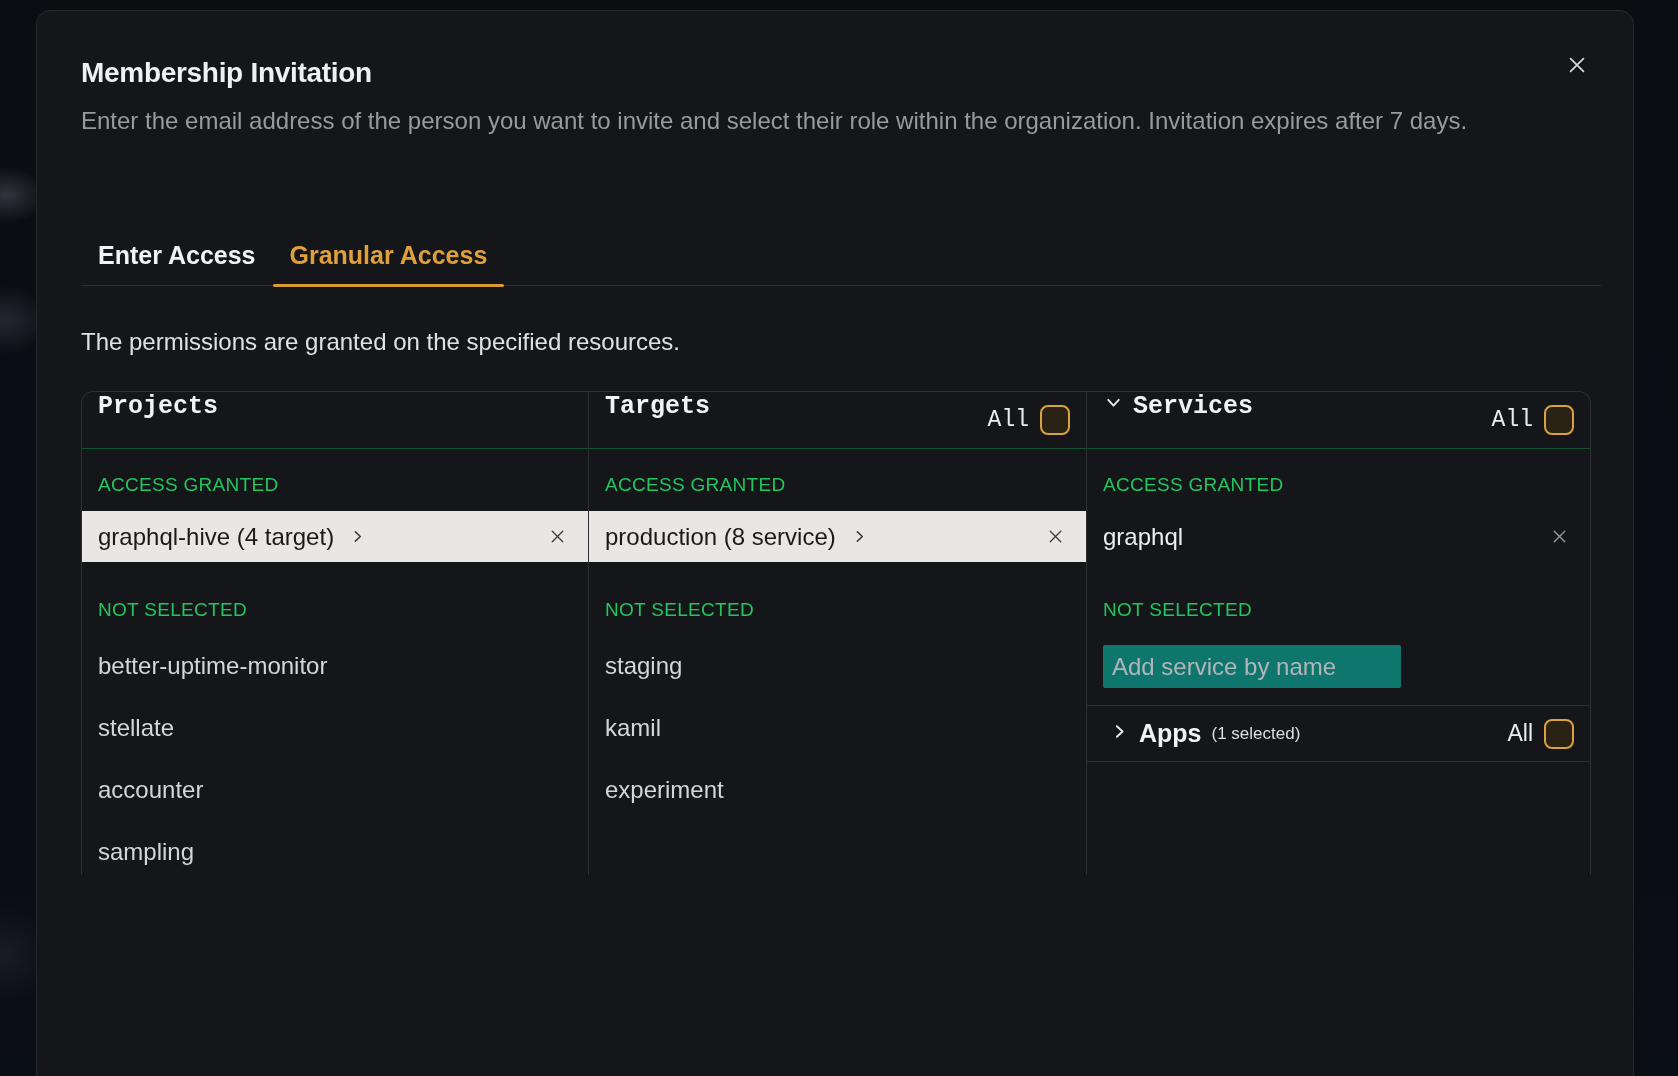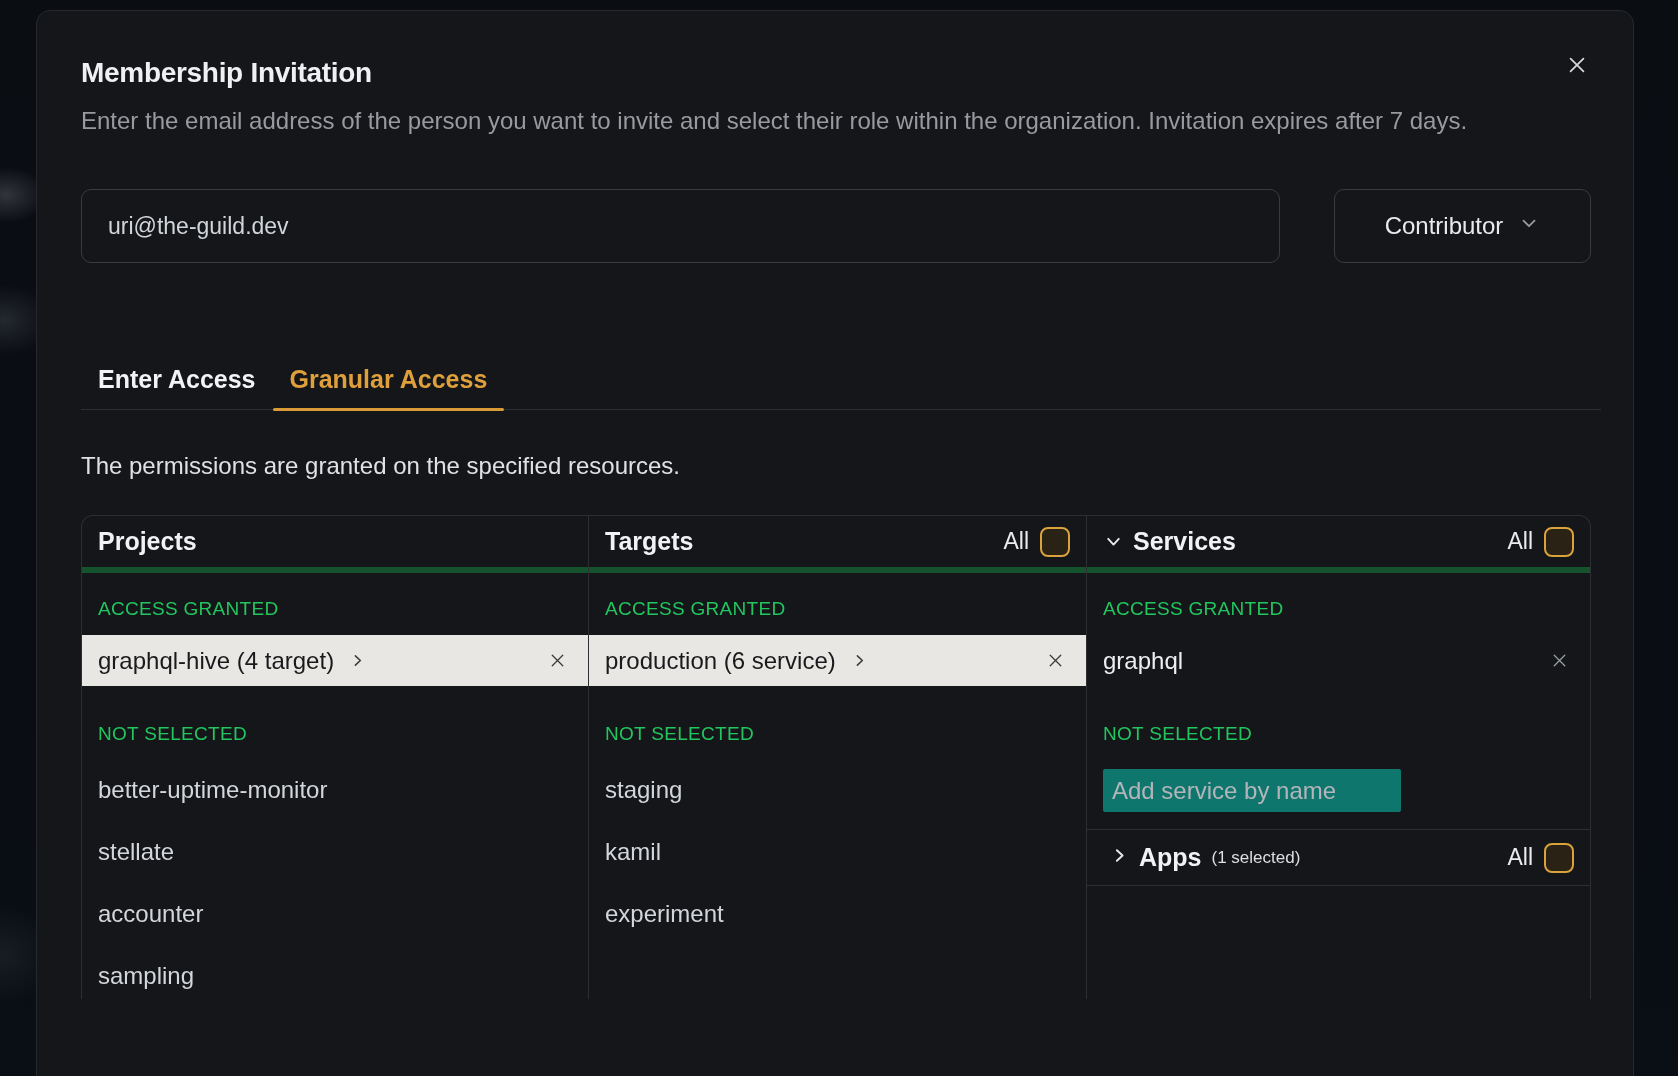--- a/index.html
+++ b/index.html
@@ -35,22 +35,22 @@
   .tab.active::after { content:""; position:absolute; left:0; right:0; bottom:-2px;
                        height:3px; background:#d89b35; border-radius:2px; }
 
   .perm-note { margin-top:42px; font-size:24px; color:#dfe1e4; }
 
   .panel { margin-top:35px; width:1510px; height:484px; border:1px solid #2d2f32;
            border-bottom:none; border-radius:12px 12px 0 0; overflow:hidden;
            display:grid; grid-template-columns:506px 498px 1fr; }
   .col { display:flex; flex-direction:column; min-width:0; }
   .col + .col { border-left:1px solid #2d2f32; }
-  .col-header { height:57px; flex:none; border-bottom:6px solid #14532d; display:flex;
-                align-items:center; padding:0 16px; font-size:25px; font-weight:700; color:#f1f2f4; }
+  .col-header { height:57px; flex:none; border-bottom:1px solid #14532d; display:flex;
+                padding:0 16px; font-size:25px; font-weight:700; color:#f1f2f4;font-family:Liberation Mono, monospace; }
   .all-wrap { margin-left:auto; display:flex; align-items:center; gap:11px; }
   .all-label { font-size:23px; font-weight:400; color:#e9ebed; }
   .checkbox { width:30px; height:30px; border:2px solid #d9a23c; border-radius:8px;
               background:#2a2214; cursor:pointer; flex:none; }
   .hdr-chevron { margin-right:9px; display:flex; cursor:pointer; }
 
   .section-label { margin:25px 16px 0; font-size:19px; color:#22c55e; letter-spacing:0.3px; }
   .granted-row { margin-top:15px; height:51px; flex:none; display:flex; align-items:center;
                  padding:0 20px 0 16px; font-size:24px; cursor:pointer; }
   .granted-row.light { background:#e9e7e4; color:#1a1a1c; }
@@ -84,31 +84,20 @@
     <span>
       <svg width="28" height="28" viewBox="0 0 24 24" fill="none">
         <path d="M6.5 6.5 L17.5 17.5 M17.5 6.5 L6.5 17.5" stroke="#d5d7da" stroke-width="1.5" stroke-linecap="round"></path>
       </svg>
     </span>
   </div>
 
   <div class="m-title">Membership Invitation</div>
   <div class="m-desc">Enter the email address of the person you want to invite and select their role within the organization. Invitation expires after 7 days.</div>
 
-  <div class="invite-row">
-    <input class="email-input" type="text" value="uri@the-guild.dev" style="">
-    <div class="role-select">
-      <span>Contributor</span>
-      <span>
-        <svg width="22" height="22" viewBox="0 0 24 24" fill="none">
-          <path d="M6 9.5 L12 15.5 L18 9.5" stroke="#97999d" stroke-width="2" stroke-linecap="round" stroke-linejoin="round"></path>
-        </svg>
-      </span>
-    </div>
-  </div>
 
   <div class="tabs">
     <div class="tab">Enter Access</div>
     <div class="tab active">Granular Access</div>
   </div>
 
   <div class="perm-note">The permissions are granted on the specified resources.</div>
 
   <div class="panel">
 
@@ -143,21 +132,21 @@
     <div class="col">
       <div class="col-header">
         <span>Targets</span>
         <span class="all-wrap">
           <span class="all-label">All</span>
           <span class="checkbox"></span>
         </span>
       </div>
       <div class="section-label">ACCESS GRANTED</div>
       <div class="granted-row light">
-        <span>production (6 service)</span>
+        <span>production (8 service)</span>
         <span class="row-chevron">
           <svg width="17" height="17" viewBox="0 0 24 24" fill="none">
             <path d="M9 5.5 L16 12 L9 18.5" stroke="#3c3c3e" stroke-width="2.2" stroke-linecap="round" stroke-linejoin="round"></path>
           </svg>
         </span>
         <span class="row-x">
           <svg width="21" height="21" viewBox="0 0 24 24" fill="none">
             <path d="M6 6 L18 18 M18 6 L6 18" stroke="#3a3a3c" stroke-width="1.5" stroke-linecap="round"></path>
           </svg>
         </span>

